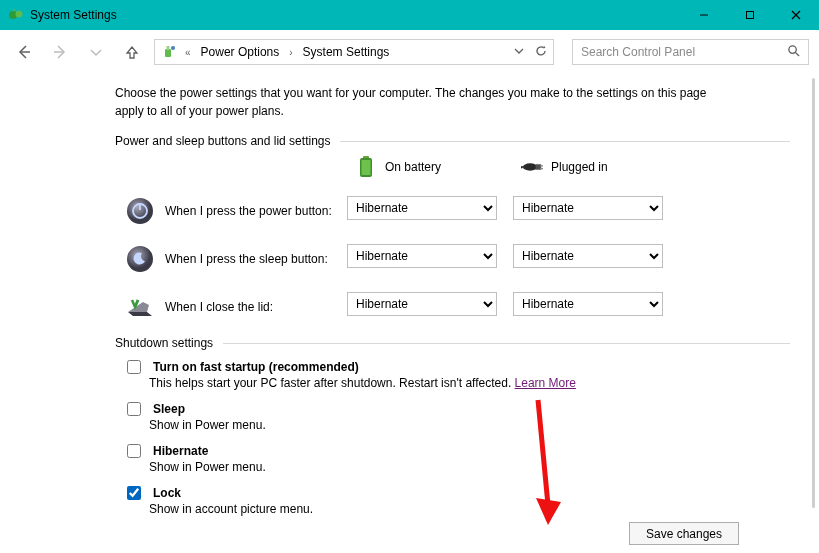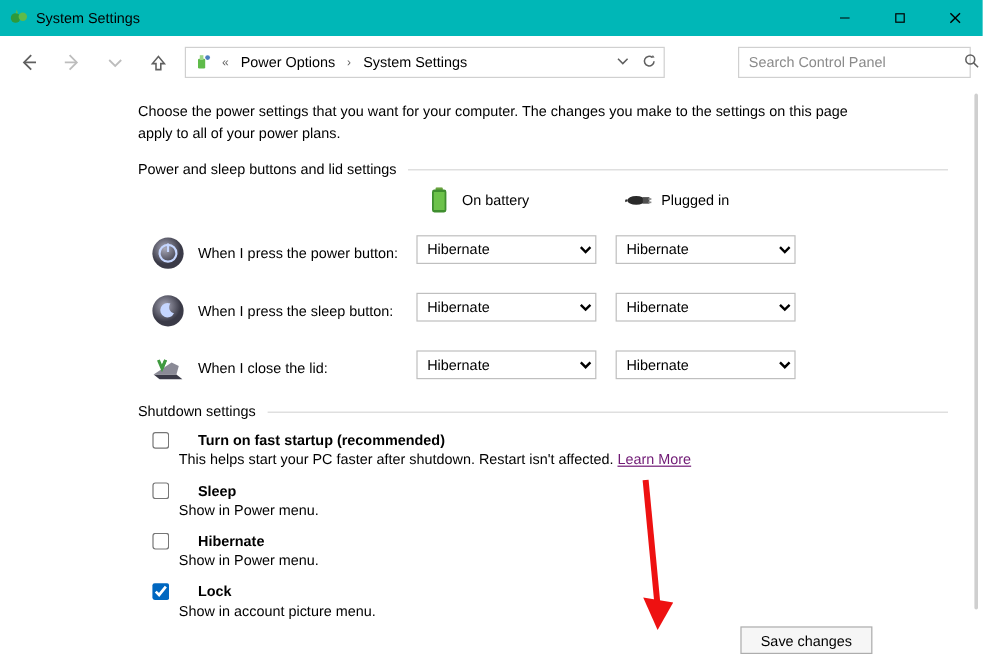--- a/index.html
+++ b/index.html
@@ -67,21 +67,21 @@
   .bc-right {
     margin-left: auto; display: flex; align-items: center; gap: 10px;
     color: #606060;
   }
   .bc-right svg { width: 12px; height: 12px; }
   .search-box {
     height: 26px;
     border: 1px solid #d0d0d0;
     display: flex; align-items: center;
     padding: 0 8px;
-    width: 194px;
+    width: 237px;
     color: #999;
     gap: 24px;
   }
   .search-box input {
     border: none; outline: none; flex: 1; font: inherit; color: #333;
     background: transparent;
   }
   .search-box input::placeholder { color: #8a8a8a; }
   .search-box .sicon { color: #606060; }
   
@@ -119,32 +119,32 @@
   select.combo {
     width: 150px; height: 24px;
     border: 1px solid #bfbfbf;
     font: inherit;
     padding: 0 4px;
     background: #fff;
   }
   .shutdown { margin-top: 14px; }
   .checklist { margin-left: 12px; margin-top: 10px; display: flex; flex-direction: column; gap: 12px; }
   .checkitem { display: flex; flex-direction: column; gap: 2px; }
-  .checkitem .row1 { display: flex; align-items: center; gap: 24px; }
+  .checkitem .row1 { display: flex; align-items: center; gap: 12px; }
   .checkitem .row1 .lab { font-weight: 600; }
   .checkitem .desc { margin-left: 22px; }
   .checkitem input[type=checkbox] {
     width: 14px; height: 14px;
     accent-color: #0067c0;
   }
   .link { color: #701a75; text-decoration: underline; cursor: pointer; }
   
   .footerbar {
     position: absolute;
-    bottom: 8px; right: 92px;
+    bottom: 8px; right: 80px;
     display: flex; gap: 12px;
   }
   .btn {
     min-width: 110px; height: 23px;
     border: 1px solid #adadad;
     background: #f6f6f6;
     font: inherit;
     cursor: pointer;
     padding: 0 10px;
   }

